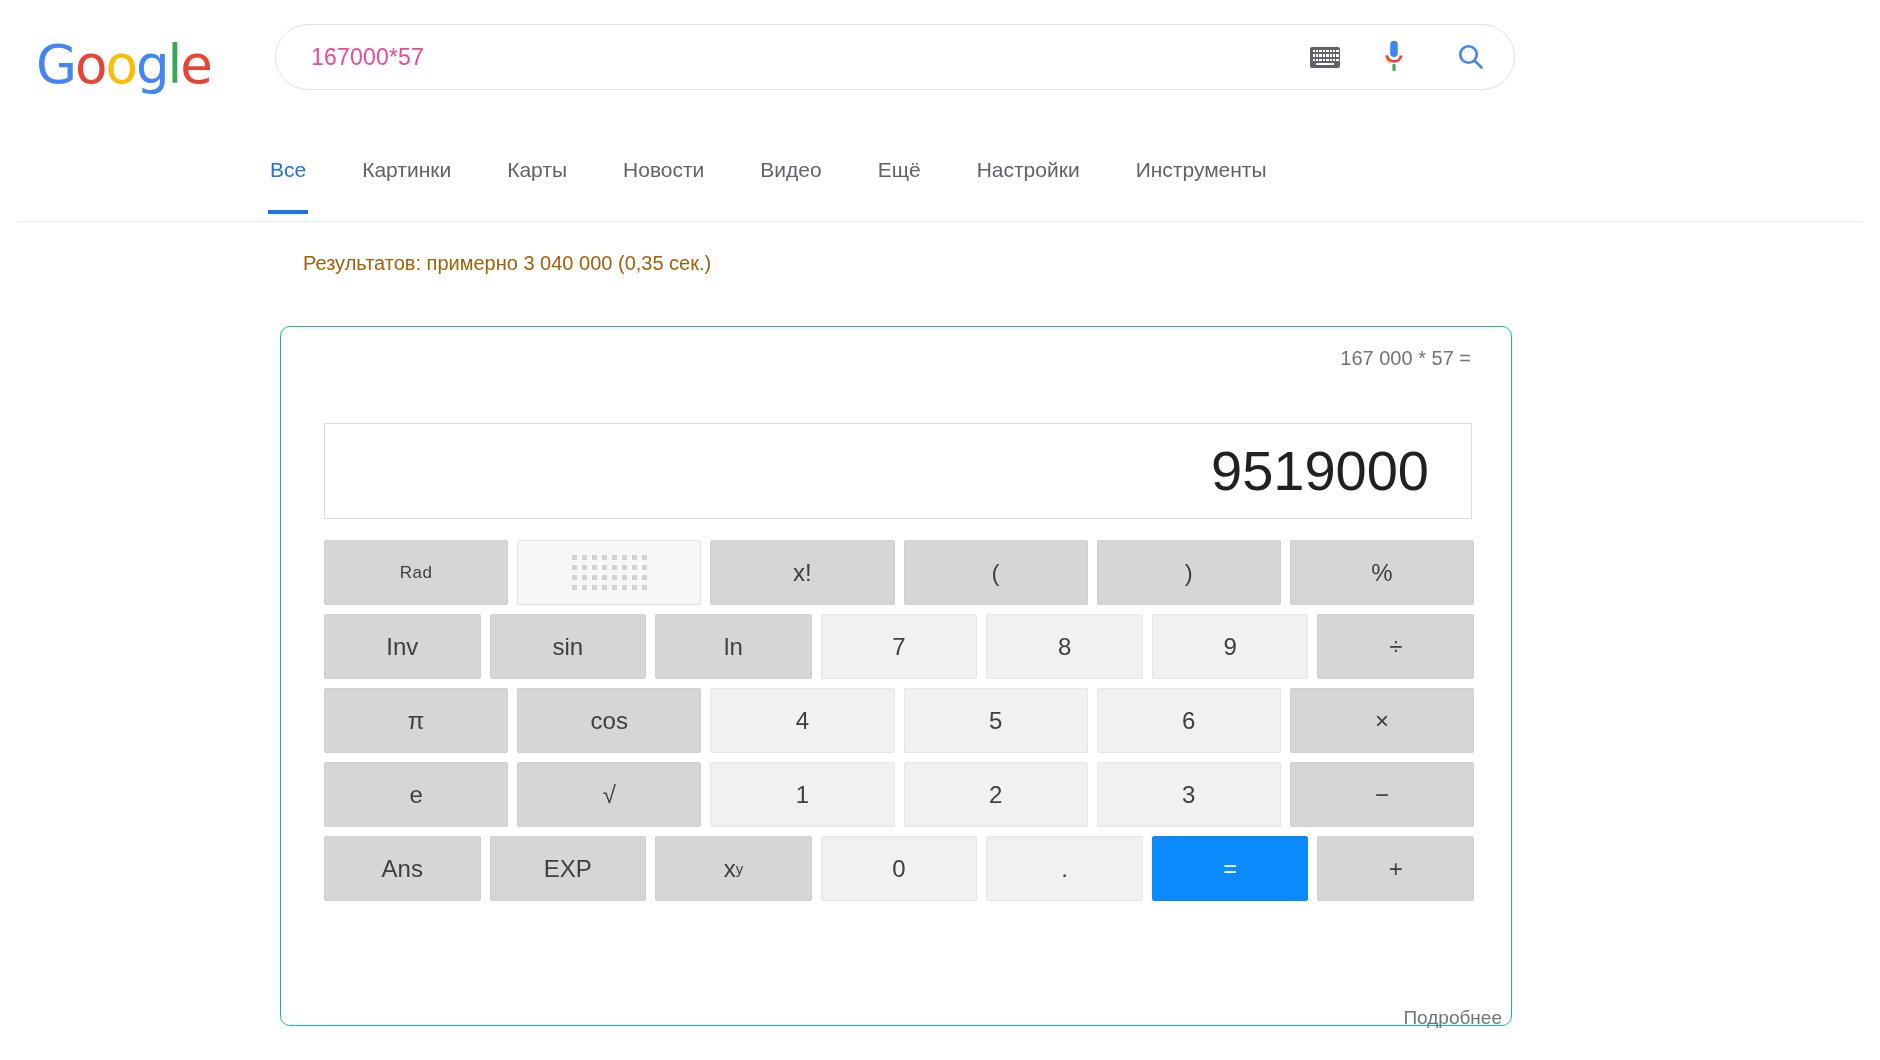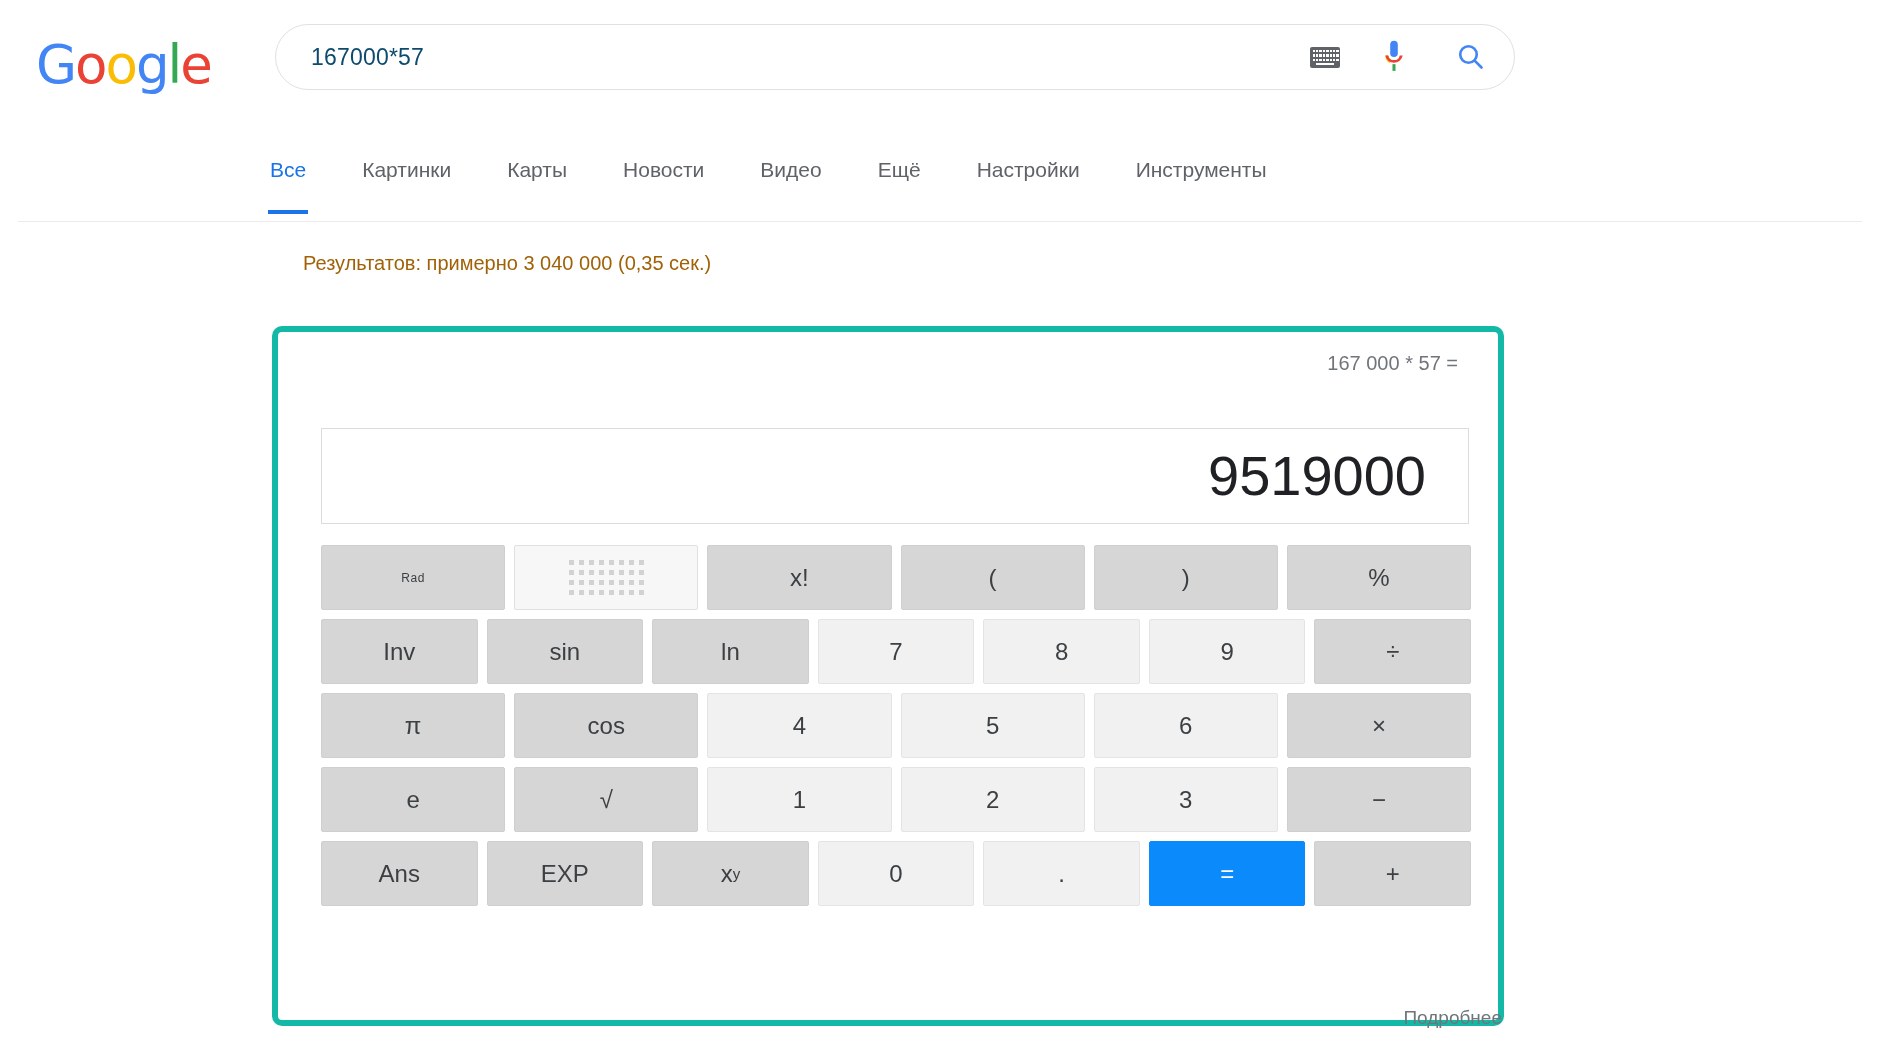--- a/index.html
+++ b/index.html
@@ -42,21 +42,21 @@
     background: #fff;
     display: flex;
     align-items: center;
   }
   .search-input {
     flex: 1;
     border: none;
     outline: none;
     background: transparent;
     font-size: 23px;
-    color: #0c4a6e;
+    color: #ec4899;
     padding: 0 0 0 35px;
     font-family: "Liberation Sans", sans-serif;
     letter-spacing: 0.2px;
   }
   .sb-icon {
     width: 56px; height: 66px;
     display: flex; align-items: center; justify-content: center;
     cursor: pointer;
   }
   .sb-icon.kb { width: 70px; }
@@ -123,23 +123,23 @@
     position: absolute;
     left: 303px; top: 252px;
     font-size: 20px;
     color: #a16207;
     white-space: nowrap;
   }
 
   
   .card {
     position: absolute;
-    left: 272px; top: 326px;
+    left: 280px; top: 326px;
     width: 1232px; height: 700px;
-    border: 6px solid #14b8a6;
+    border: 1px solid #14b8a6;
     border-radius: 10px;
     background: #fff;
   }
   .expr {
     position: absolute;
     right: 40px; top: 20px;
     font-size: 20px;
     color: #70757a;
     white-space: nowrap;
   }
@@ -194,21 +194,21 @@
   }
   .key.num {
     background: #f1f1f1;
     border-color: #e4e4e4;
   }
   .key.eq {
     background: #0b8afc;
     border-color: #0b8afc;
     color: #ffffff;
   }
-  .key.small { font-size: 12px; letter-spacing: 0.5px; }
+  .key.small { font-size: 17px; letter-spacing: 0.5px; }
   .key.kbtoggle {
     background: #f7f7f7;
     border-color: #e0e0e0;
   }
   .dotgrid {
     display: grid;
     grid-template-columns: repeat(8, 5px);
     grid-template-rows: repeat(4, 5px);
     gap: 5px;
   }

